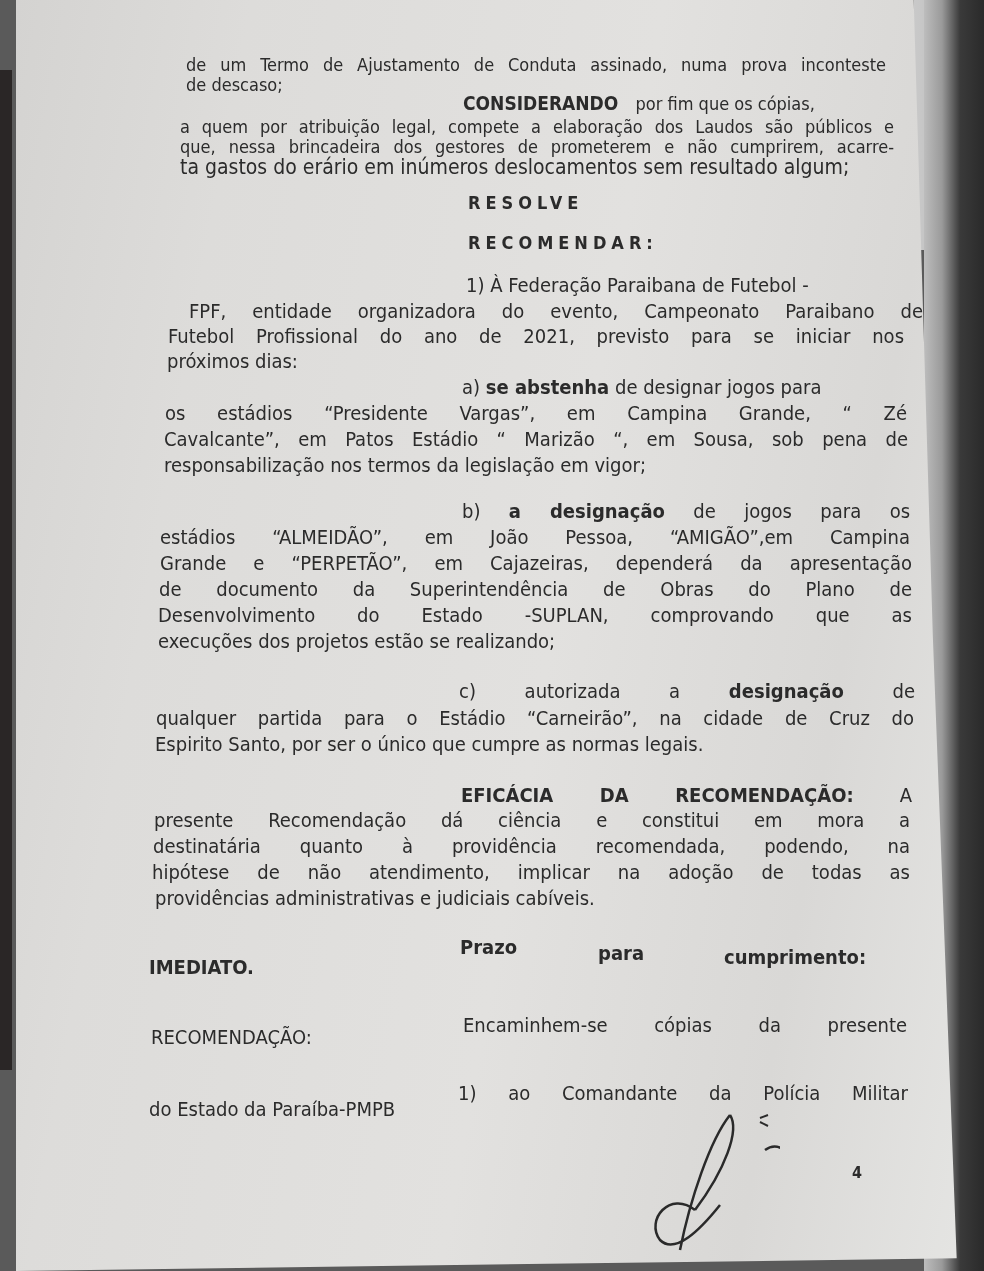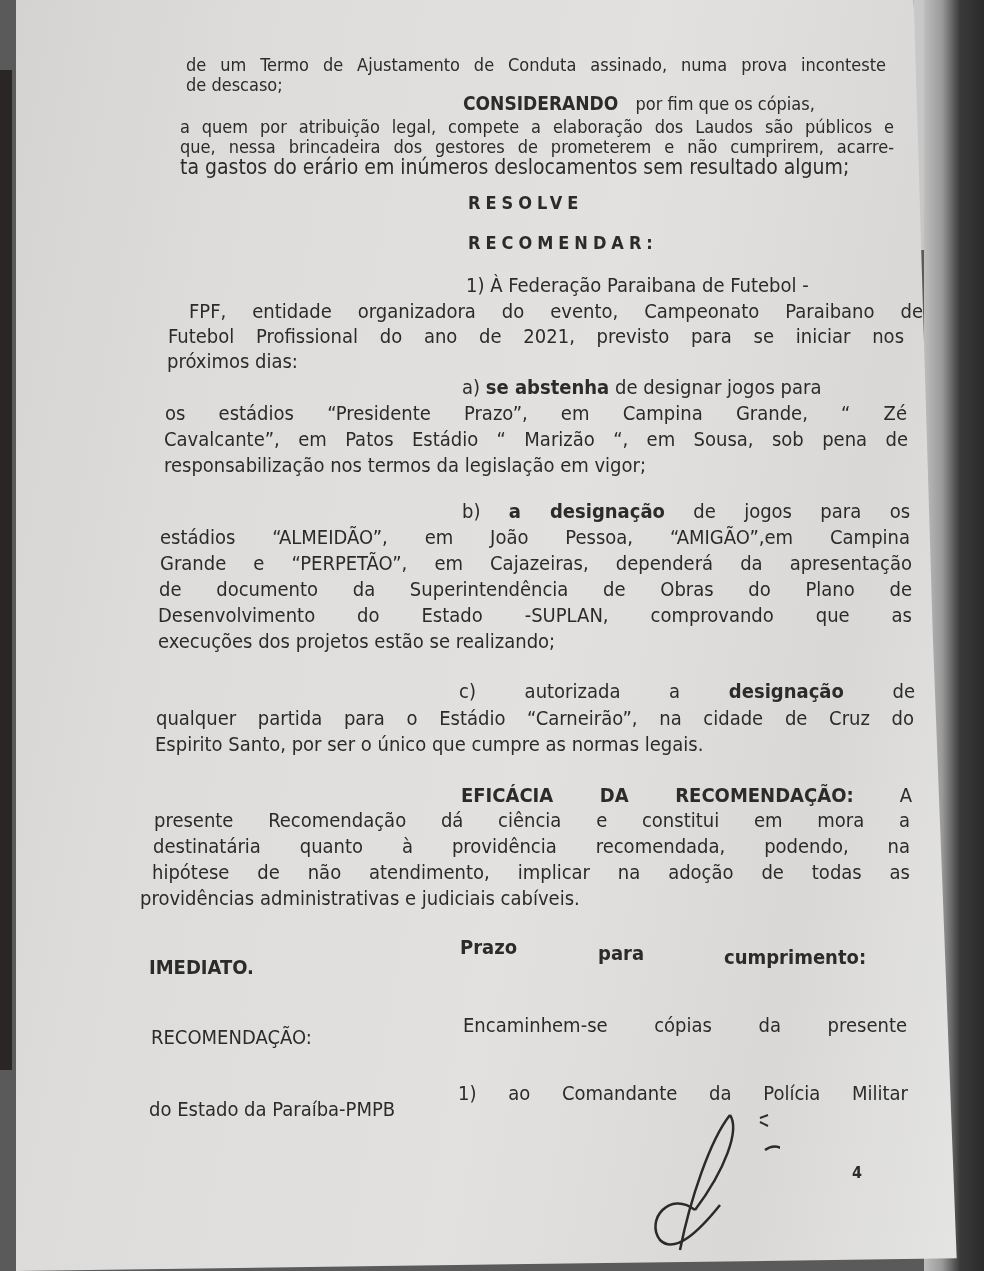--- a/index.html
+++ b/index.html
@@ -58,21 +58,21 @@
   <div class="line" style="left:466px; top:272px;">1) À Federação Paraibana de Futebol -</div>
   <div class="line j" style="left:170px; top:298px; width:734px;margin-left:19px;">FPF, entidade organizadora do evento, Campeonato Paraibano de</div>
   <div class="line j" style="left:168px; top:323px; width:736px;">Futebol Profissional do ano de 2021, previsto para se iniciar nos</div>
   <div class="line" style="left:167px; top:348px;">próximos dias:</div>
 
   <div class="line" style="left:462px; top:374px;">
     <span>a)</span>
     <span class="b">se abstenha</span>
     <span>de designar jogos para</span>
   </div>
-  <div class="line j" style="left:165px; top:400px; width:742px;">os estádios “Presidente Prazo”, em Campina Grande,   “ Zé</div>
+  <div class="line j" style="left:165px; top:400px; width:742px;">os estádios “Presidente Vargas”, em Campina Grande,   “ Zé</div>
   <div class="line j" style="left:164px; top:426px; width:744px;">Cavalcante”, em Patos  Estádio “ Marizão “, em Sousa, sob pena de</div>
   <div class="line" style="left:164px; top:452px;">responsabilização nos termos da legislação em vigor;</div>
 
   <div class="line j" style="left:462px; top:498px; width:448px;">
     <span>b)</span>
     <span class="b">a designação</span>
     <span>de jogos para os</span>
   </div>
   <div class="line j" style="left:160px; top:524px; width:750px;">estádios “ALMEIDÃO”, em João Pessoa, “AMIGÃO”,em Campina</div>
   <div class="line j" style="left:160px; top:550px; width:752px;">Grande e “PERPETÃO”, em Cajazeiras, dependerá da apresentação</div>
@@ -88,21 +88,21 @@
   <div class="line j" style="left:156px; top:705px; width:758px;">qualquer partida para o Estádio “Carneirão”, na cidade de Cruz do</div>
   <div class="line" style="left:155px; top:731px;">Espirito Santo, por ser o único que cumpre as normas legais.</div>
 
   <div class="line j" style="left:461px; top:782px; width:451px;">
     <span class="b">EFICÁCIA DA RECOMENDAÇÃO:</span>
     <span>A</span>
   </div>
   <div class="line j" style="left:154px; top:807px; width:756px;">presente Recomendação dá ciência e constitui em mora a</div>
   <div class="line j" style="left:153px; top:833px; width:757px;">destinatária quanto à providência recomendada, podendo, na</div>
   <div class="line j" style="left:152px; top:859px; width:758px;">hipótese de não atendimento, implicar na adoção de todas as</div>
-  <div class="line" style="left:140px; top:885px;">providências administrativas e judiciais cabíveis.</div>
+  <div class="line" style="left:155px; top:885px;">providências administrativas e judiciais cabíveis.</div>
 
   <div class="line b" style="left:460px; top:934px;text-align:center;">Prazo</div>
   <div class="line b" style="left:598px; top:940px;">para</div>
   <div class="line b" style="left:724px; top:944px;">cumprimento:</div>
   <div class="line b" style="left:149px; top:954px;">IMEDIATO.</div>
 
   <div class="line j" style="left:463px; top:1012px; width:444px;">Encaminhem-se cópias da presente</div>
   <div class="line" style="left:151px; top:1024px;">RECOMENDAÇÃO:</div>
 
   <div class="line j" style="left:458px; top:1080px; width:450px;">1)  ao Comandante da Polícia Militar</div>

